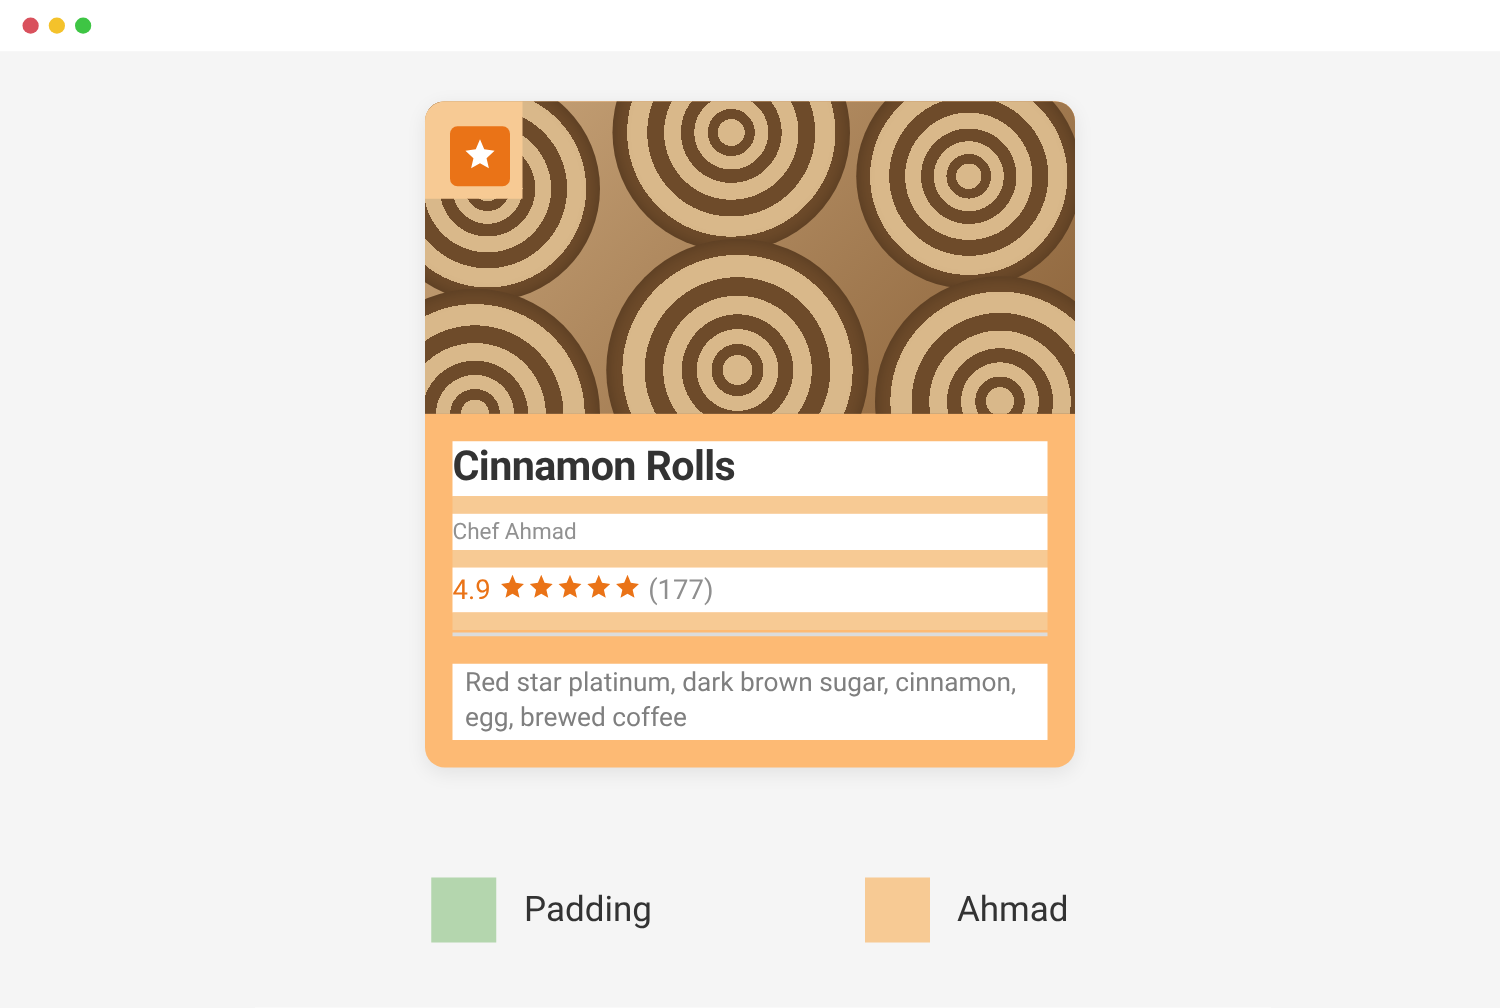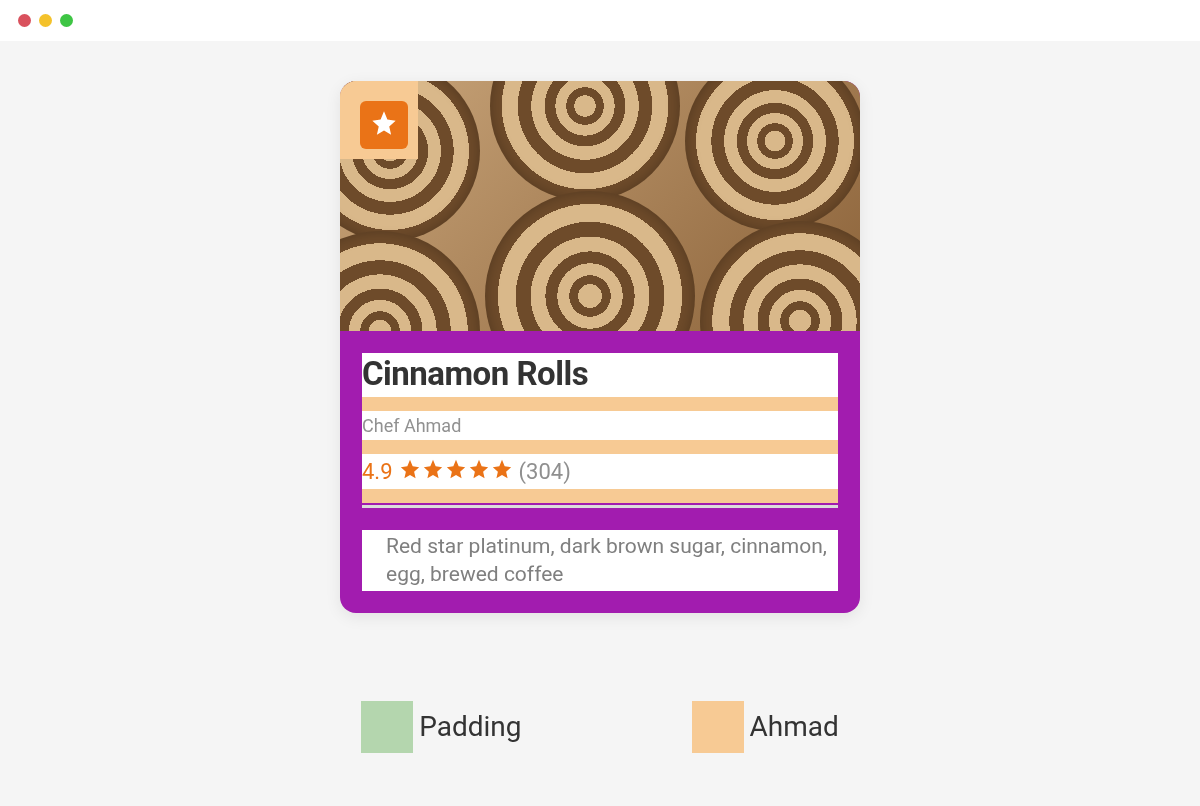--- a/index.html
+++ b/index.html
@@ -38,21 +38,21 @@
       width: 1200px;
       height: 765px;
       display: flex;
       flex-direction: column;
       align-items: center;
       padding-top: 40px;
     }
 
     .card {
       width: 520px;
-      background: #a21caf;
+      background: #fdba74;
       border-radius: 16px;
       overflow: hidden;
       box-shadow: 0 4px 16px rgba(0,0,0,0.08);
     }
 
     .card-image {
       position: relative;
       width: 100%;
       height: 250px;
       background: linear-gradient(135deg, #c9a57a 0%, #8b6239 100%);
@@ -169,35 +169,34 @@
     .divider {
       height: 3px;
       background: #dcdcdc;
       margin-top: 2px;
     }
 
     .ingredients {
       font-size: 21px;
       color: #7f7f7f;
       line-height: 1.35;
-      padding: 2px 0;
-      margin-left: 24px;
+      padding: 2px 10px;
     }
 
     .legend {
       display: flex;
       gap: 170px;
       margin-top: 88px;
       align-items: center;
     }
 
     .legend-item {
       display: flex;
       align-items: center;
-      gap: 6px;
+      gap: 22px;
     }
 
     .swatch {
       width: 52px;
       height: 52px;
     }
 
     .swatch-padding { background: #b4d6ae; }
     .swatch-margin { background: #f7ca94; }
 
@@ -266,21 +265,21 @@
             <span><svg viewBox="0 0 24 24">
                   <path d="M12 2l2.9 6.9L22 10l-5.5 5 1.6 7L12 18.5 5.9 22l1.6-7L2 10l7.1-1.1L12 2z"></path>
                 </svg></span>
             <span><svg viewBox="0 0 24 24">
                   <path d="M12 2l2.9 6.9L22 10l-5.5 5 1.6 7L12 18.5 5.9 22l1.6-7L2 10l7.1-1.1L12 2z"></path>
                 </svg></span>
             <span><svg viewBox="0 0 24 24">
                   <path d="M12 2l2.9 6.9L22 10l-5.5 5 1.6 7L12 18.5 5.9 22l1.6-7L2 10l7.1-1.1L12 2z"></path>
                 </svg></span>
           </span>
-          <span class="rating-count">(304)</span>
+          <span class="rating-count">(177)</span>
         </div>
       </div>
       <div class="margin-band"></div>
 
       <div class="divider"></div>
 
       <div style="height:22px;"></div>
 
       <div class="text-block">
         <p class="ingredients">Red star platinum, dark brown sugar, cinnamon, egg, brewed coffee</p>

